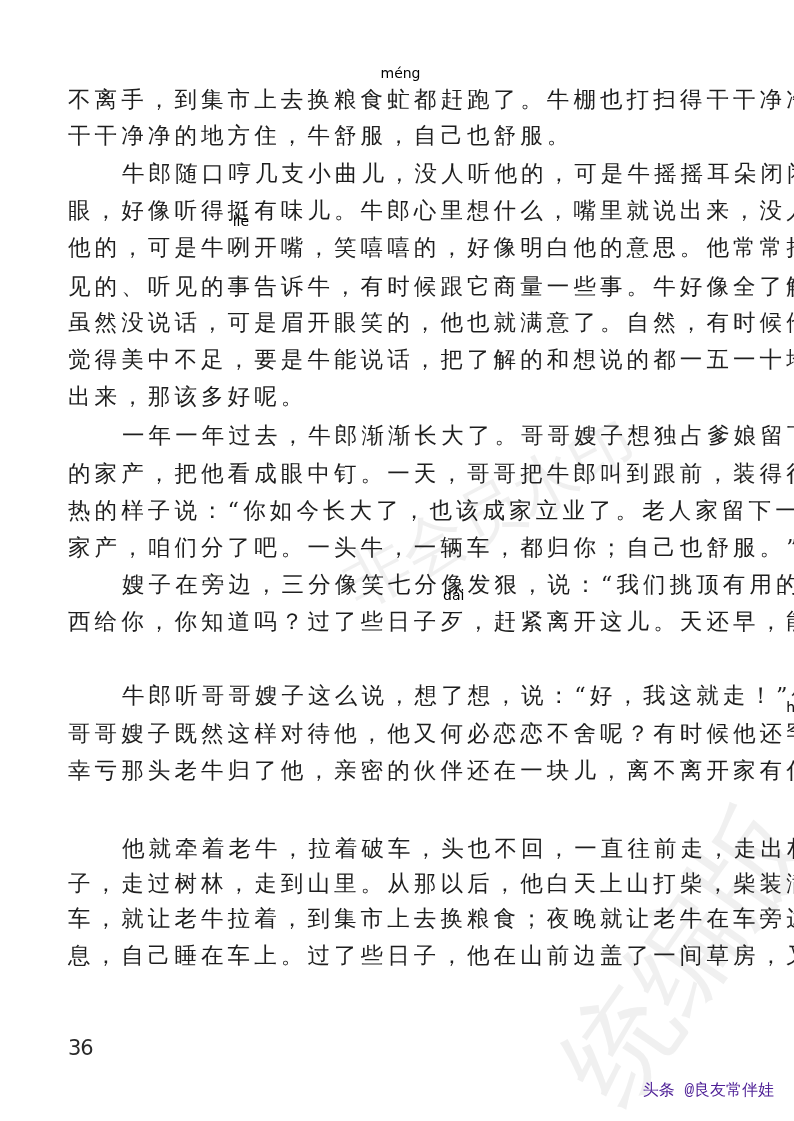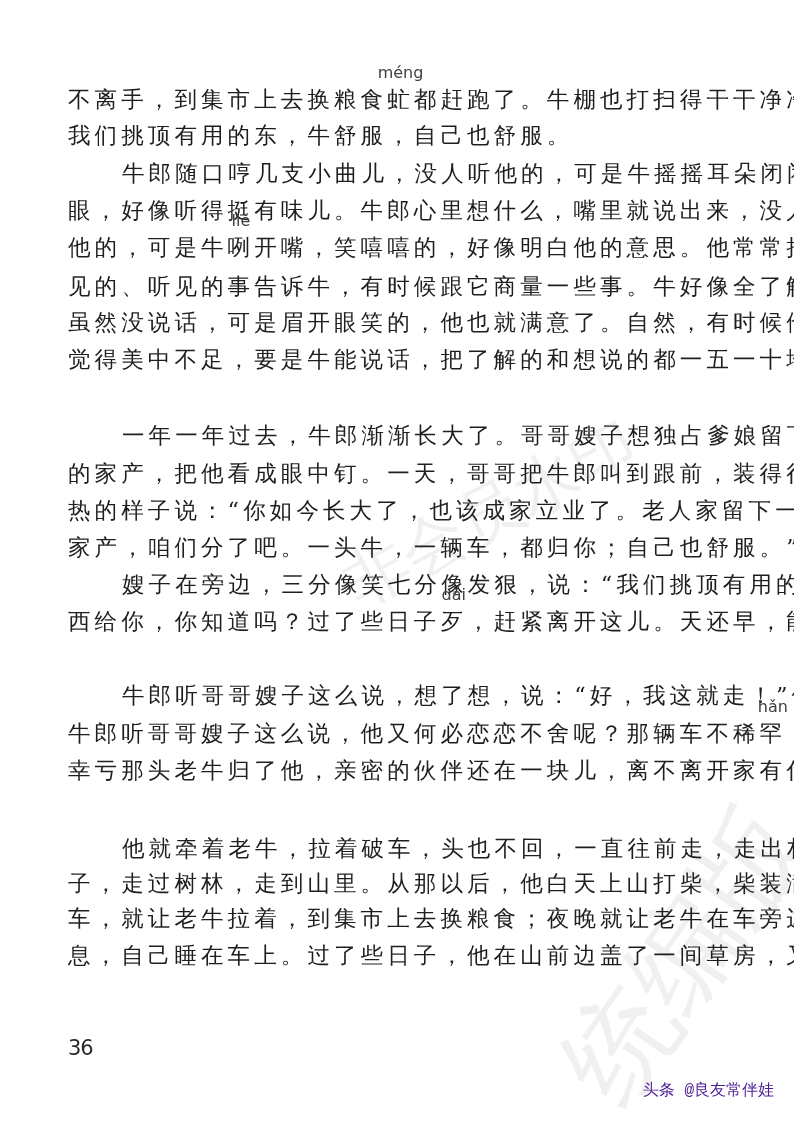--- a/index.html
+++ b/index.html
@@ -4,22 +4,22 @@
 <style>
   html, body { margin: 0; padding: 0; background: #ffffff; }
   body { width: 794px; height: 1121px; position: relative; overflow: hidden;
          font-family: "DejaVu Serif", "Liberation Serif", serif; color: #1e1e1e; }
   .page { position: absolute; left: 0; top: 0; width: 794px; height: 1121px; }
   .line { position: absolute; left: 68px; width: 624px; font-size: 22.5px;
           line-height: 30px; white-space: nowrap; letter-spacing: 4.1px; }
   .line.indent { padding-left: 54px; width: 570px; }
   .ruby { position: relative; display: inline-block; }
   .py { position: absolute; left: 50%; top: -17px; transform: translateX(-50%);
-        font-family: "DejaVu Sans", "Liberation Sans", sans-serif; font-size: 16px;
-        line-height: 12px; letter-spacing: 0; color: #404040; white-space: nowrap; }
+        font-family: "DejaVu Sans", "Liberation Sans", sans-serif; font-size: 14px;
+        line-height: 12px; letter-spacing: 0; color: #000000; white-space: nowrap; }
   .page-number { position: absolute; left: 68px; top: 1036px; font-size: 21px;
                  font-family: "DejaVu Sans", "Liberation Sans", sans-serif; color: #2a2a2a; letter-spacing: -1px; }
   .credit { position: absolute; right: 20px; top: 1080px; font-size: 16px;
             font-family: Liberation Mono, monospace; color: #4c1d95;
             text-shadow: 0 0 1px #fff, 0 0 2px #fff; }
   .wm { position: absolute; font-family: "DejaVu Sans", "Liberation Sans", sans-serif;
         color: rgba(200,200,200,0.28); pointer-events: none; white-space: nowrap; }
   .wm1 { left: 330px; top: 470px; font-size: 64px; transform: rotate(-28deg); }
   .wm2 { left: 520px; top: 880px; font-size: 110px; transform: rotate(-55deg); }
 </style>
@@ -27,44 +27,45 @@
 <body>
 
 <div class="page">
 
   <div class="wm wm1">非会员水印</div>
   <div class="wm wm2">统编版</div>
 
   <div class="line" style="top:84px">
     <span>不离手，到集市上去换粮食</span><span class="ruby"><span>虻</span><span class="py">méng</span></span><span>都赶跑了。牛棚也打扫得干干净净。在</span>
   </div>
-  <div class="line" style="top:120px">我们挑顶有用的东，牛舒服，自己也舒服。</div>
+  <div class="line" style="top:120px">干干净净的地方住，牛舒服，自己也舒服。</div>
 
   <div class="line indent" style="top:158px">牛郎随口哼几支小曲儿，没人听他的，可是牛摇摇耳朵闭闭</div>
   <div class="line" style="top:195px">眼，好像听得挺有味儿。牛郎心里想什么，嘴里就说出来，没人听</div>
   <div class="line" style="top:232px">
     <span>他的，可是牛</span><span class="ruby"><span>咧</span><span class="py">liě</span></span><span>开嘴，笑嘻嘻的，好像明白他的意思。他常常把看</span>
   </div>
   <div class="line" style="top:271px">见的、听见的事告诉牛，有时候跟它商量一些事。牛好像全了解，</div>
   <div class="line" style="top:307px">虽然没说话，可是眉开眼笑的，他也就满意了。自然，有时候他还</div>
   <div class="line" style="top:344px">觉得美中不足，要是牛能说话，把了解的和想说的都一五一十地说</div>
+  <div class="line" style="top:381px">出来，那该多好呢。</div>
 
   <div class="line indent" style="top:420px">一年一年过去，牛郎渐渐长大了。哥哥嫂子想独占爹娘留下来</div>
   <div class="line" style="top:458px">的家产，把他看成眼中钉。一天，哥哥把牛郎叫到跟前，装得很亲</div>
   <div class="line" style="top:495px">热的样子说：“你如今长大了，也该成家立业了。老人家留下一点儿</div>
   <div class="line" style="top:532px">家产，咱们分了吧。一头牛，一辆车，都归你；自己也舒服。”</div>
 
   <div class="line indent" style="top:569px">嫂子在旁边，三分像笑七分像发狠，说：“我们挑顶有用的东</div>
   <div class="line" style="top:606px">
     <span>西给你，你知道吗？过了些日子</span><span class="ruby"><span>歹</span><span class="py">dǎi</span></span><span>，赶紧离开这儿。天还早，能走</span>
   </div>
 
   <div class="line indent" style="top:680px">牛郎听哥哥嫂子这么说，想了想，说：“好，我这就走！”他想</div>
   <div class="line" style="top:718px">
-    <span>牛郎听哥哥嫂子这么说，他又何必恋恋不舍呢？那辆车不稀</span><span class="ruby"><span>罕</span><span class="py">hǎn</span></span>
+    <span>哥哥嫂子既然这样对待他，他又何必恋恋不舍呢？有时候他还</span><span class="ruby"><span>罕</span><span class="py">hǎn</span></span>
   </div>
   <div class="line" style="top:755px">幸亏那头老牛归了他，亲密的伙伴还在一块儿，离不离开家有什么</div>
 
   <div class="line indent" style="top:833px">他就牵着老牛，拉着破车，头也不回，一直往前走，走出村</div>
   <div class="line" style="top:868px">子，走过树林，走到山里。从那以后，他白天上山打柴，柴装满一</div>
   <div class="line" style="top:903px">车，就让老牛拉着，到集市上去换粮食；夜晚就让老牛在车旁边休</div>
   <div class="line" style="top:940px">息，自己睡在车上。过了些日子，他在山前边盖了一间草房，又在</div>
 
   <div class="page-number">36</div>
   <div class="credit">头条 @良友常伴娃</div>

